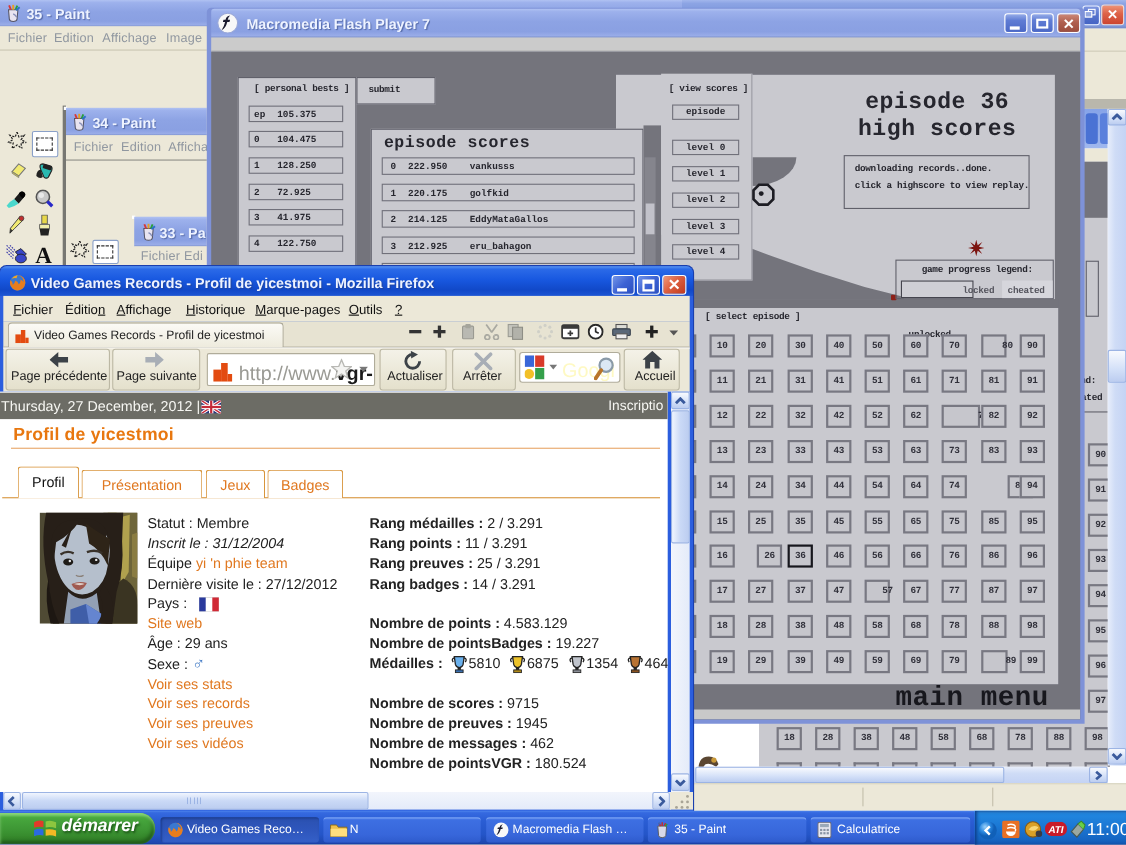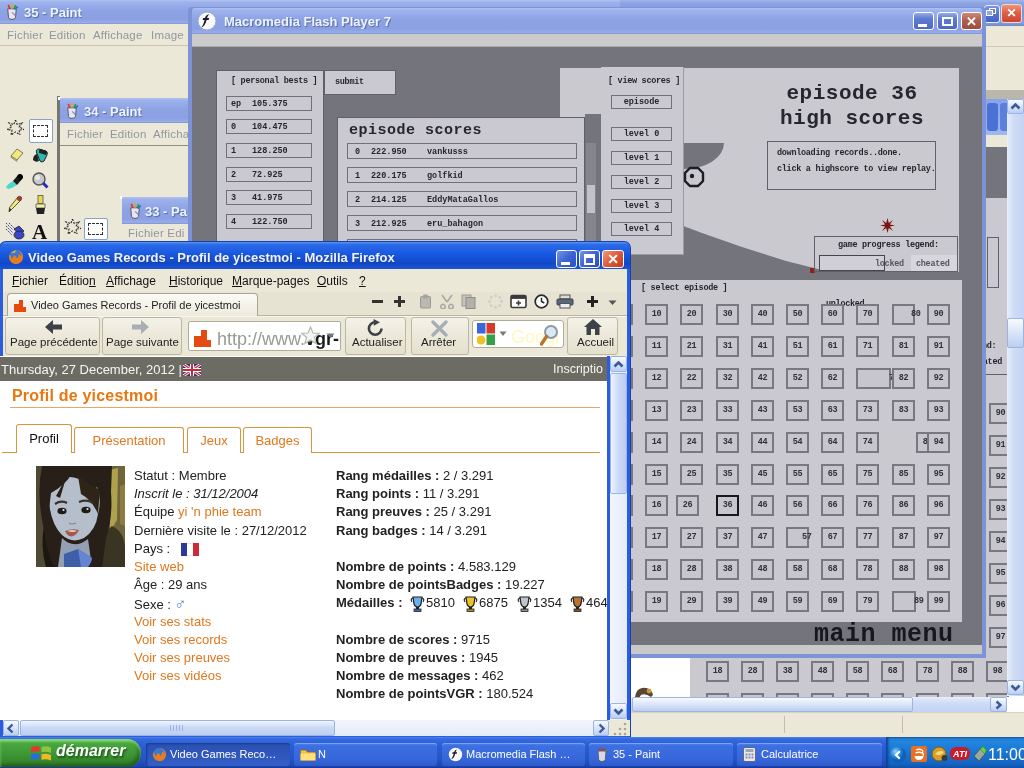--- a/index.html
+++ b/index.html
@@ -353,21 +353,21 @@
           <div class="gridbtn" style="left:453px;top:448px;">16</div>
           <div class="gridbtn" style="left:453px;top:480px;">17</div>
           <div class="gridbtn" style="left:453px;top:512px;">18</div>
           <div class="gridbtn" style="left:453px;top:544px;">19</div>
           <div class="gridbtn" style="left:488px;top:257px;">20</div>
           <div class="gridbtn" style="left:488px;top:289px;">21</div>
           <div class="gridbtn" style="left:488px;top:321px;">22</div>
           <div class="gridbtn" style="left:488px;top:353px;">23</div>
           <div class="gridbtn" style="left:488px;top:385px;">24</div>
           <div class="gridbtn" style="left:488px;top:417px;">25</div>
-          <div class="gridbtn" style="left:484px;top:448px;text-align:center;">26</div>
+          <div class="gridbtn" style="left:496px;top:448px;text-align:center;">26</div>
           <div class="gridbtn" style="left:488px;top:480px;">27</div>
           <div class="gridbtn" style="left:488px;top:512px;">28</div>
           <div class="gridbtn" style="left:488px;top:544px;">29</div>
           <div class="gridbtn" style="left:524px;top:257px;">30</div>
           <div class="gridbtn" style="left:524px;top:289px;">31</div>
           <div class="gridbtn" style="left:524px;top:321px;">32</div>
           <div class="gridbtn" style="left:524px;top:353px;">33</div>
           <div class="gridbtn" style="left:524px;top:385px;">34</div>
           <div class="gridbtn" style="left:524px;top:417px;">35</div>
           <div class="gridbtn" style="left:524px;top:448px;border-color:#17171d;">36</div>

